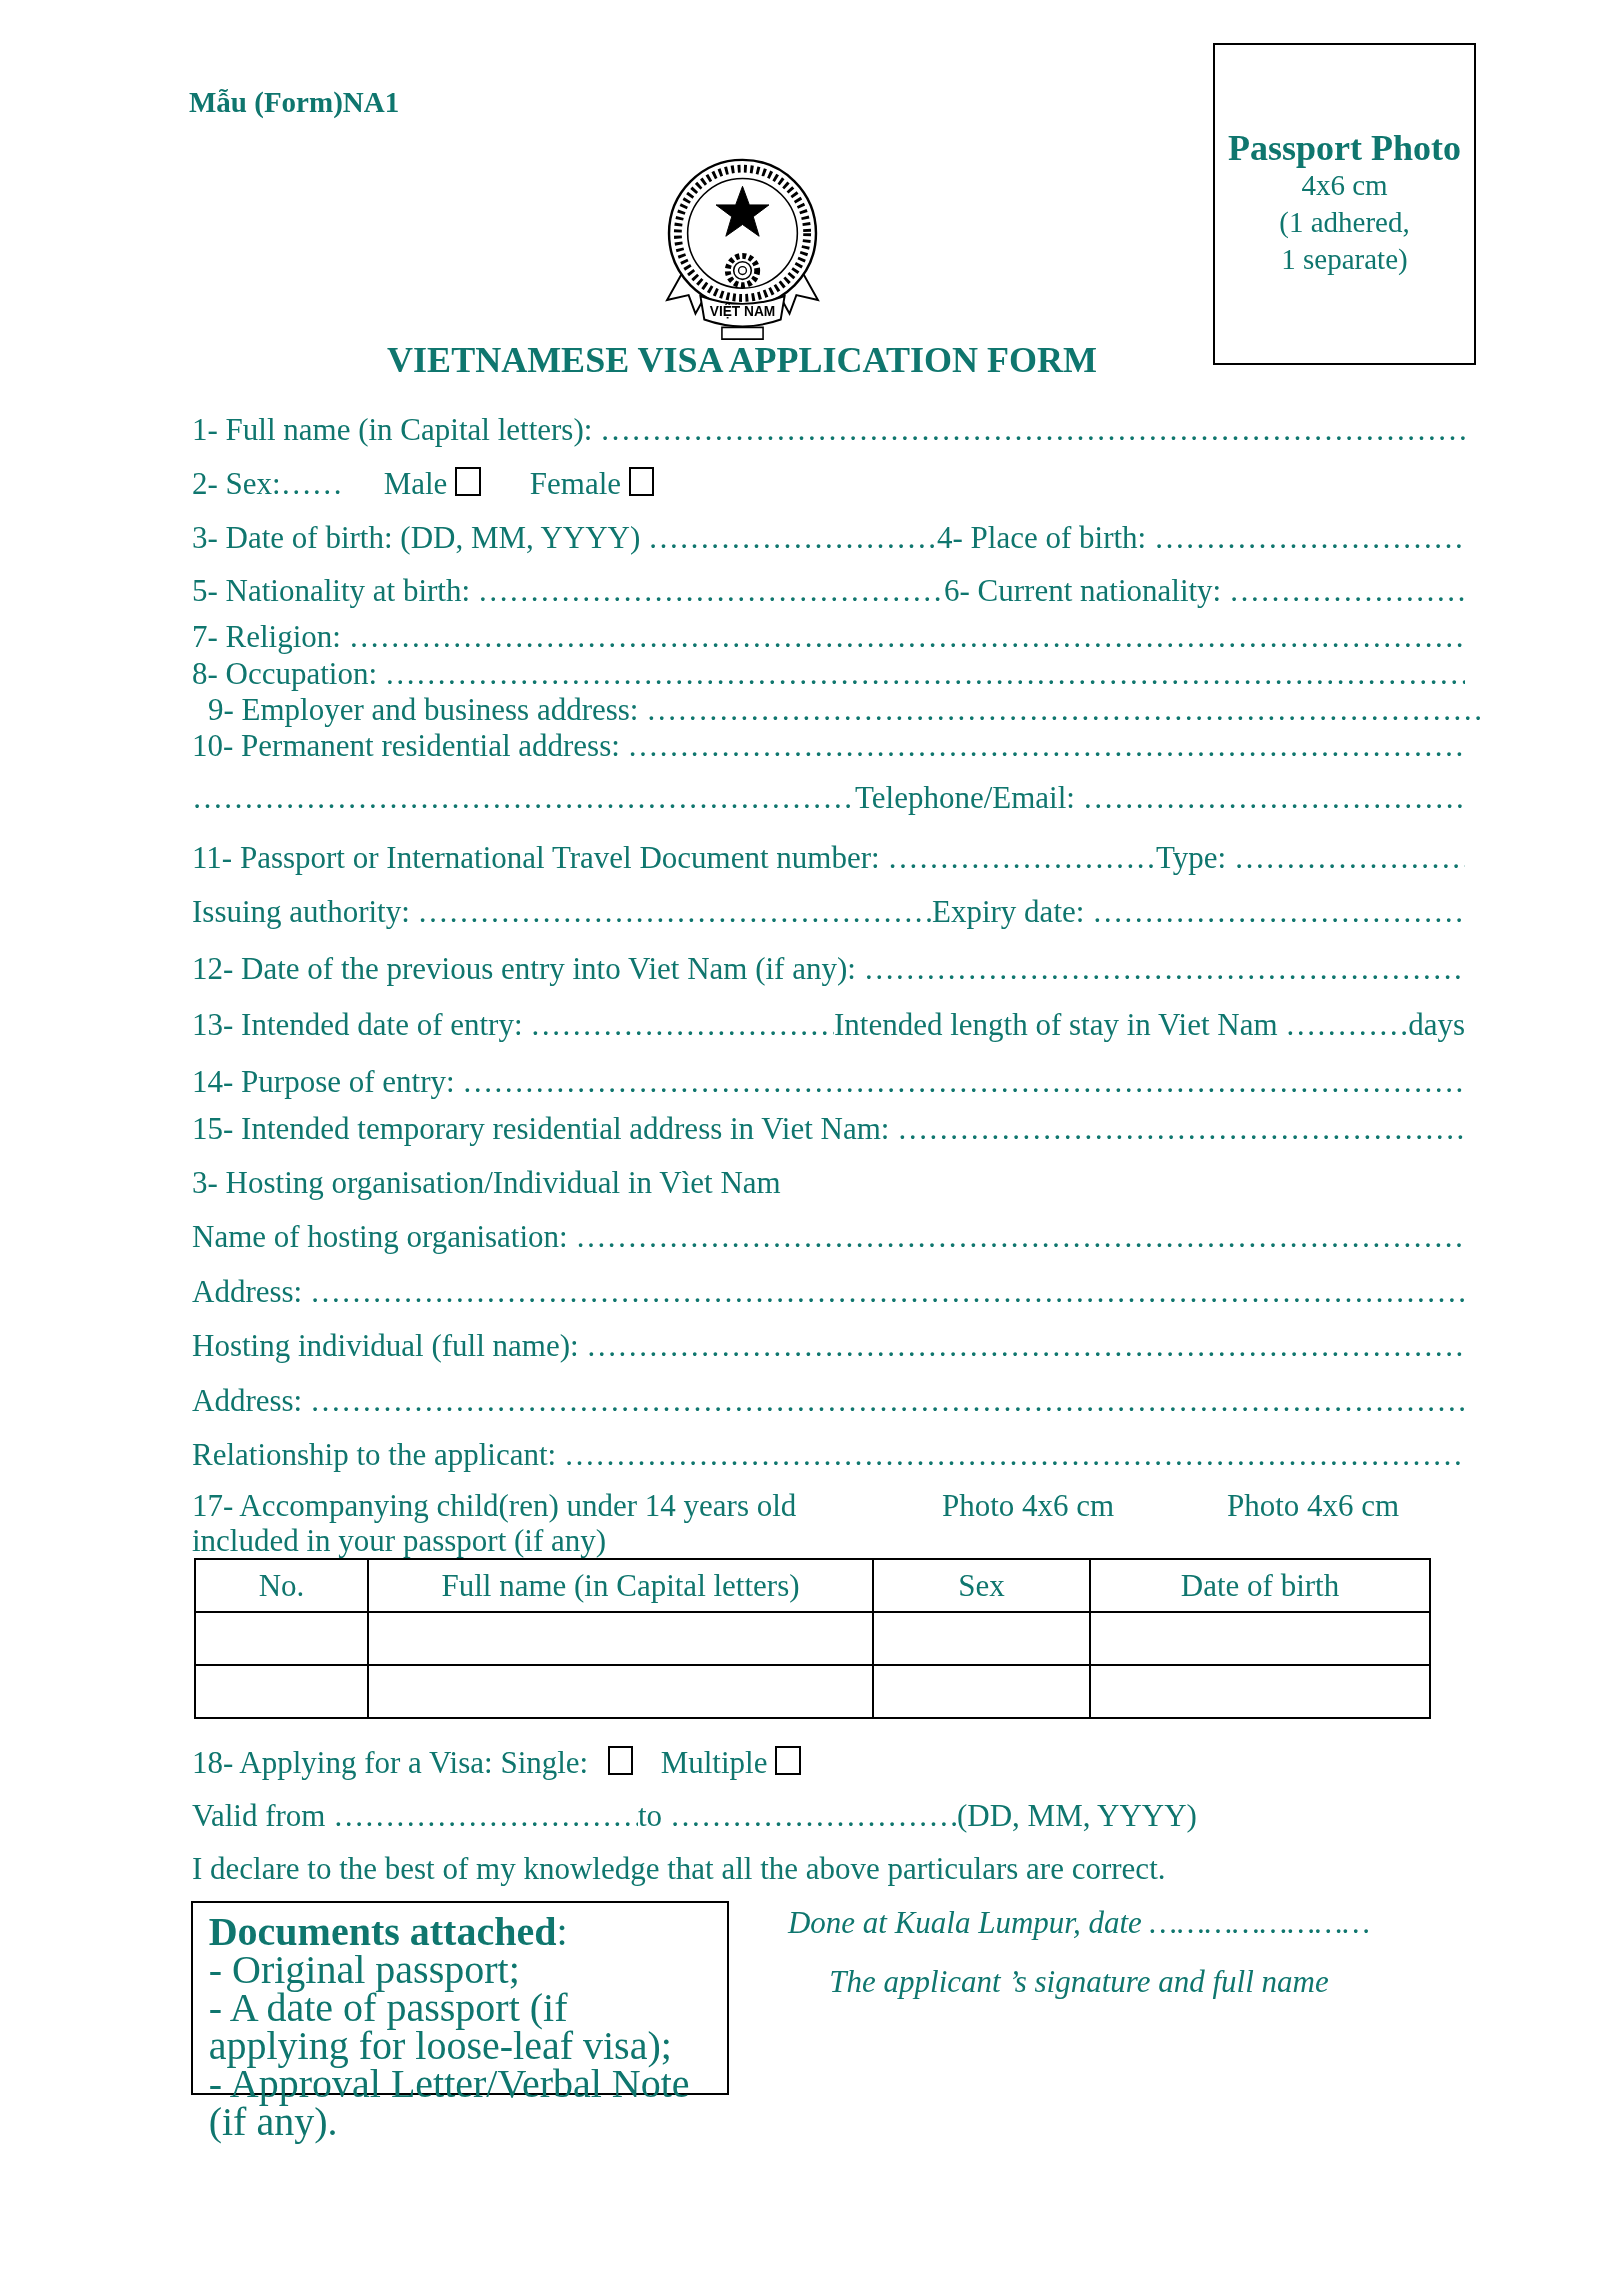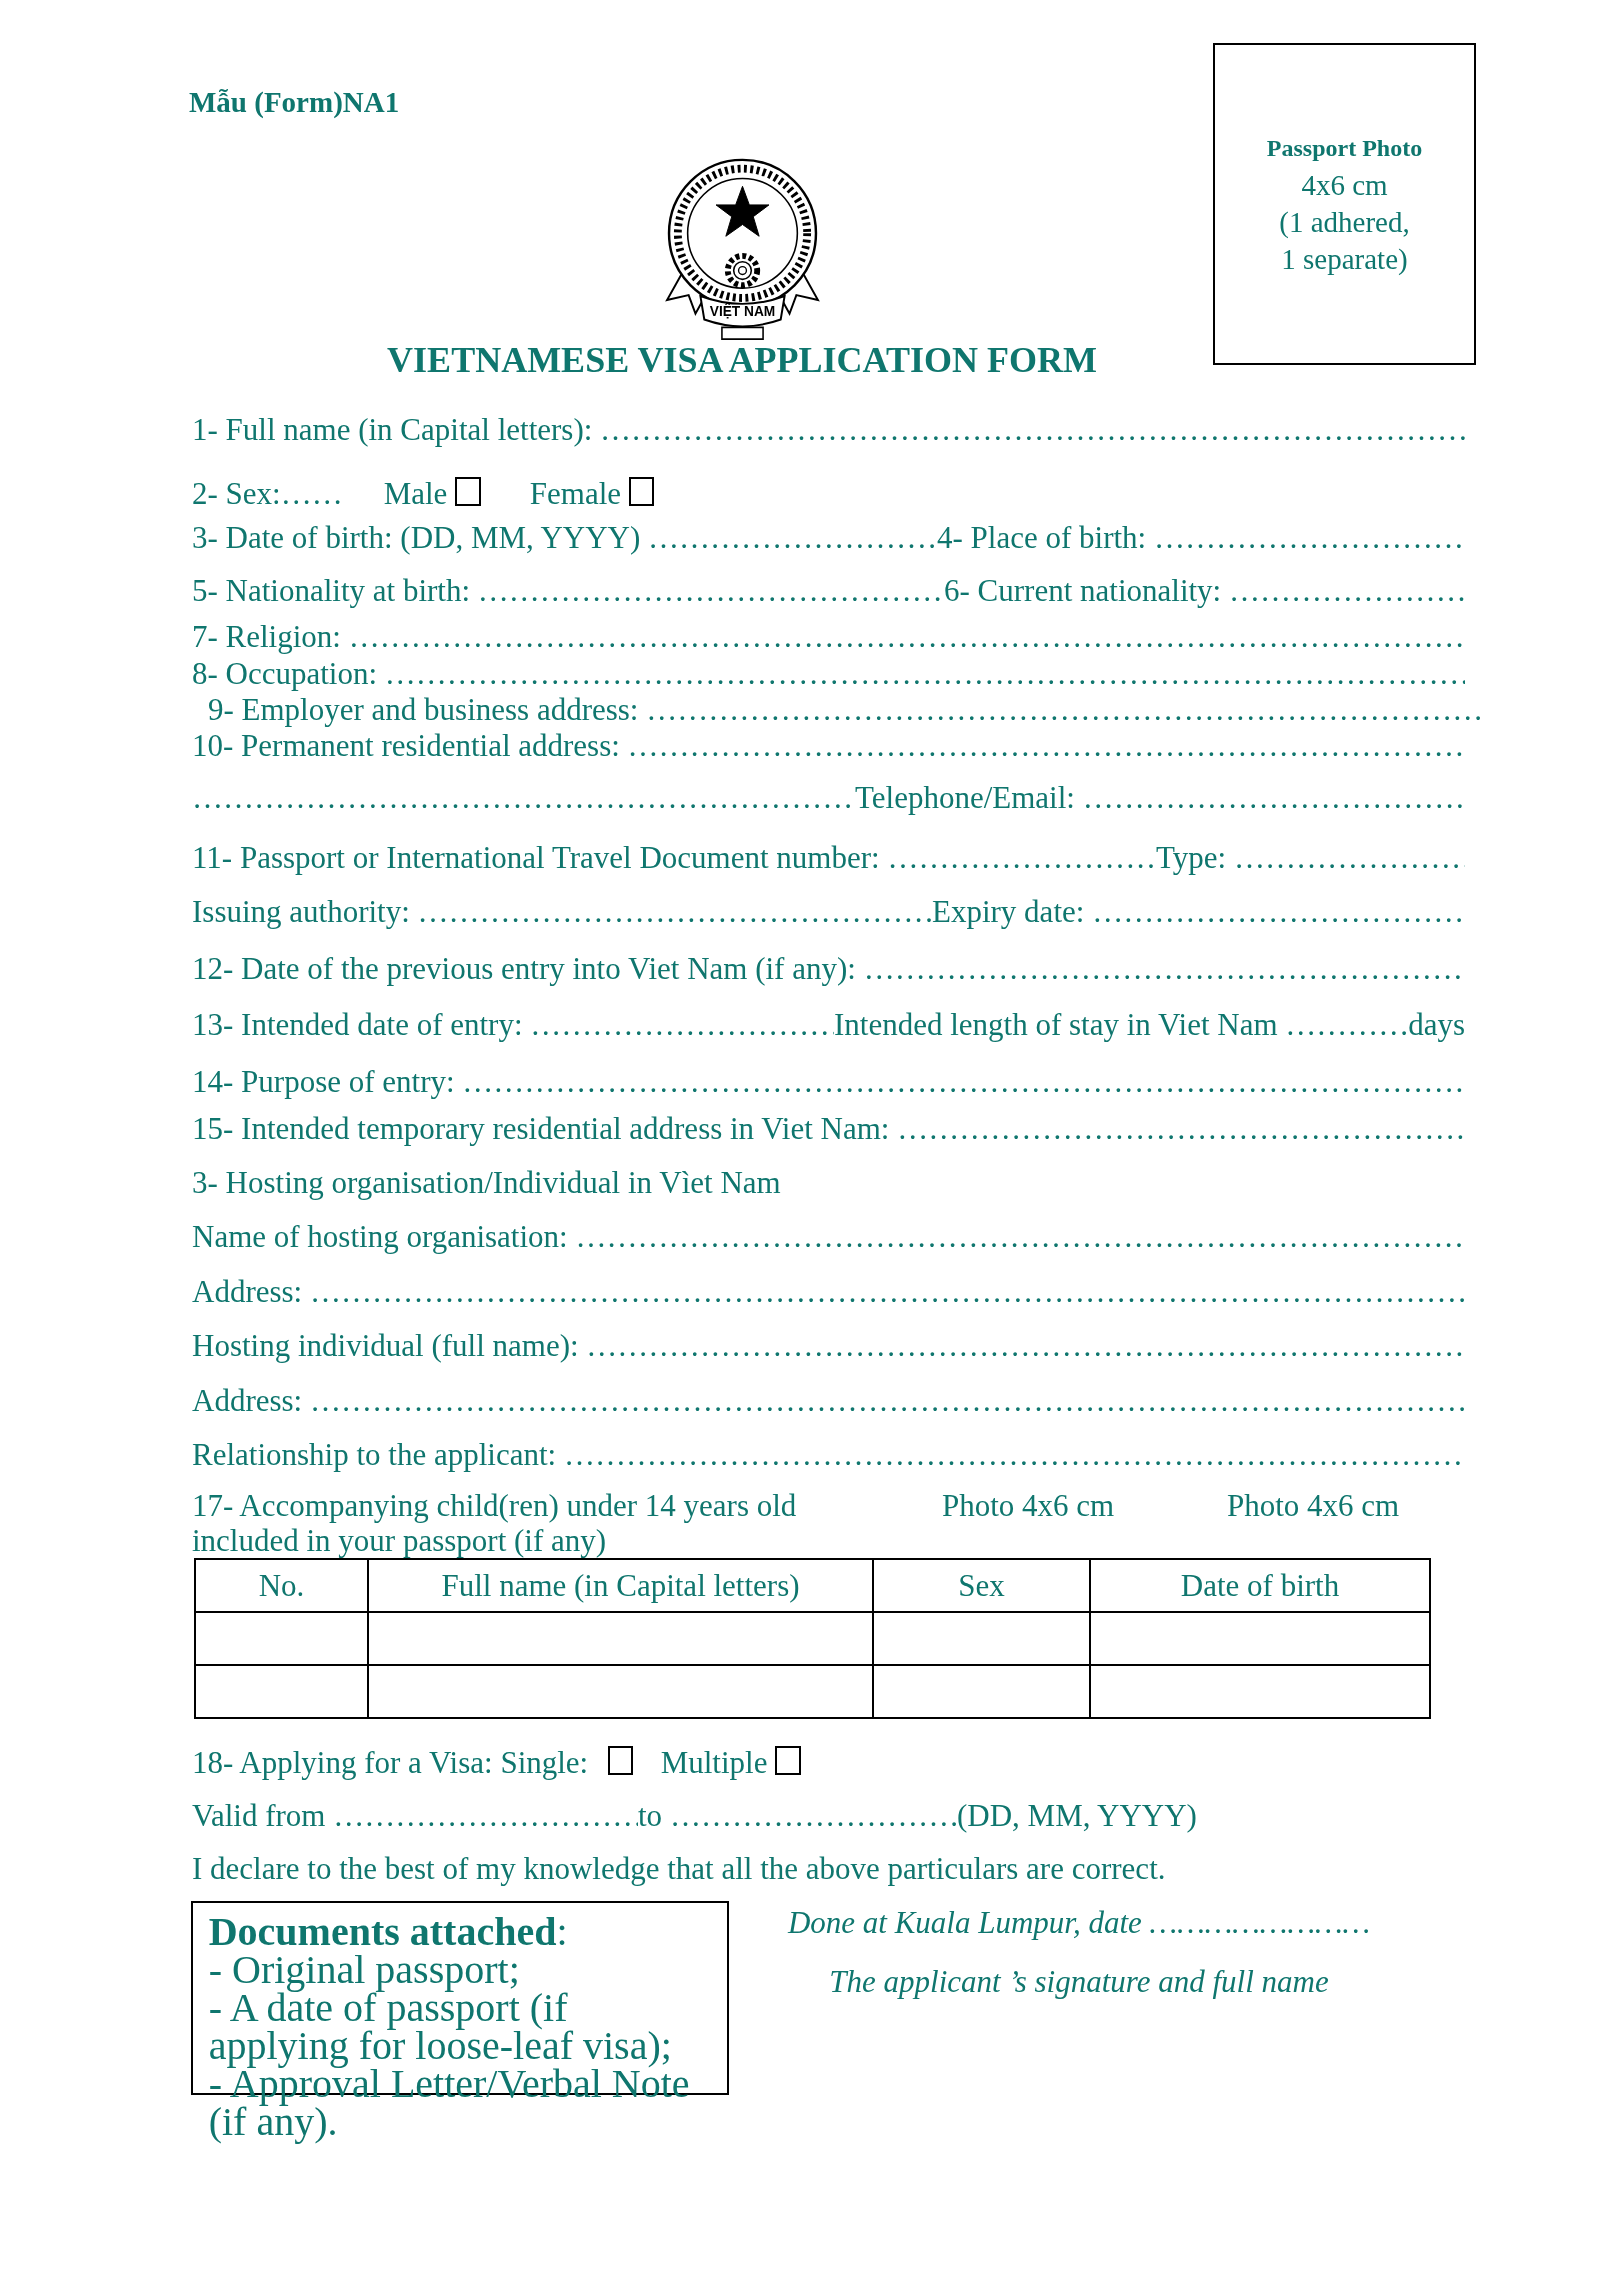--- a/index.html
+++ b/index.html
@@ -8,21 +8,21 @@
     font-family:"Liberation Serif","DejaVu Serif",serif;color:#0f766e;
     overflow:hidden;margin:0 auto;
   }
   .abs{position:absolute;}
   .form-code{left:189px;top:86px;font-size:29px;font-weight:bold;}
   .photo-box{
     left:1213px;top:43px;width:263px;height:322px;border:2px solid #000;
     display:flex;flex-direction:column;justify-content:center;align-items:center;
     text-align:center;font-size:29px;line-height:37px;box-sizing:border-box;
   }
-  .photo-box .pb-title{font-weight:bold;font-size:24px;}
+  .photo-box .pb-title{font-weight:bold;font-size:36px;}
   .emblem{left:663px;top:153px;}
   .form-title{
     left:192px;top:339px;width:1100px;text-align:center;
     font-size:36px;font-weight:bold;letter-spacing:0px;
   }
   #form-lines .fline{
     position:absolute;left:192px;width:1273px;height:39px;
     display:flex;align-items:baseline;font-size:31px;line-height:39px;
     white-space:pre;overflow:hidden;
   }
@@ -79,21 +79,21 @@
     <circle cx="81" cy="120" r="4" fill="none" stroke="#000" stroke-width="1.4"></circle>
     <path d="M38 146 Q81 162 124 146 L120 170 Q81 184 42 170 Z" fill="#fff" stroke="#000" stroke-width="2"></path>
     <path d="M60 178 h42 v12 h-42 Z" fill="#fff" stroke="#000" stroke-width="1.6"></path>
     <text x="81" y="166" text-anchor="middle" font-size="14" font-weight="bold" font-family="Liberation Sans, sans-serif">VIỆT NAM</text>
   </svg>
 
   <div class="abs form-title">VIETNAMESE VISA APPLICATION FORM</div>
 
   <div id="form-lines">
       <div class="fline" style="top: 410px;"><span class="seg fixed"><span class="txt">1- Full name (in Capital letters): </span></span><span class="seg grow"><span class="fill">………………………………………………………………………………………………………………………………………………………………………………………………</span></span></div>
-      <div class="fline" style="top: 474px;"><span class="seg fixed"><span class="txt">2- Sex:……</span></span><span class="seg fixed" style="width: 41px;"></span><span class="seg fixed"><span class="txt">Male</span></span><span class="cbox"></span><span class="seg fixed" style="width: 49px;"></span><span class="seg fixed"><span class="txt">Female</span></span><span class="cbox"></span></div>
+      <div class="fline" style="top: 464px;"><span class="seg fixed"><span class="txt">2- Sex:……</span></span><span class="seg fixed" style="width: 41px;"></span><span class="seg fixed"><span class="txt">Male</span></span><span class="cbox"></span><span class="seg fixed" style="width: 49px;"></span><span class="seg fixed"><span class="txt">Female</span></span><span class="cbox"></span></div>
       <div class="fline" style="top: 518px;"><span class="seg fixed" style="width: 745px;"><span class="txt">3- Date of birth: (DD, MM, YYYY) </span><span class="fill">………………………………………………………………………………………………………………………………………………………………………………………………</span></span><span class="seg grow"><span class="txt">4- Place of birth: </span><span class="fill">………………………………………………………………………………………………………………………………………………………………………………………………</span></span></div>
       <div class="fline" style="top: 571px;"><span class="seg fixed" style="width: 752px;"><span class="txt">5- Nationality at birth: </span><span class="fill">………………………………………………………………………………………………………………………………………………………………………………………………</span></span><span class="seg grow"><span class="txt">6- Current nationality: </span><span class="fill">………………………………………………………………………………………………………………………………………………………………………………………………</span></span></div>
       <div class="fline" style="top: 617px;"><span class="seg fixed"><span class="txt">7- Religion: </span></span><span class="seg grow"><span class="fill">………………………………………………………………………………………………………………………………………………………………………………………………</span></span></div>
       <div class="fline" style="top: 654px;"><span class="seg fixed"><span class="txt">8- Occupation: </span></span><span class="seg grow"><span class="fill">………………………………………………………………………………………………………………………………………………………………………………………………</span></span></div>
       <div class="fline" style="top: 690px; margin-left: 16px;"><span class="seg fixed"><span class="txt">9- Employer and business address: </span></span><span class="seg grow"><span class="fill">………………………………………………………………………………………………………………………………………………………………………………………………</span></span></div>
       <div class="fline" style="top: 726px;"><span class="seg fixed"><span class="txt">10- Permanent residential address: </span></span><span class="seg grow"><span class="fill">………………………………………………………………………………………………………………………………………………………………………………………………</span></span></div>
       <div class="fline" style="top: 778px;"><span class="seg fixed" style="width: 663px;"><span class="fill">………………………………………………………………………………………………………………………………………………………………………………………………</span></span><span class="seg grow"><span class="txt">Telephone/Email: </span><span class="fill">………………………………………………………………………………………………………………………………………………………………………………………………</span></span></div>
       <div class="fline" style="top: 838px;"><span class="seg fixed" style="width: 964px;"><span class="txt">11- Passport or International Travel Document number: </span><span class="fill">………………………………………………………………………………………………………………………………………………………………………………………………</span></span><span class="seg grow"><span class="txt">Type: </span><span class="fill">………………………………………………………………………………………………………………………………………………………………………………………………</span></span></div>
       <div class="fline" style="top: 892px;"><span class="seg fixed" style="width: 740px;"><span class="txt">Issuing authority: </span><span class="fill">………………………………………………………………………………………………………………………………………………………………………………………………</span></span><span class="seg grow"><span class="txt">Expiry date: </span><span class="fill">………………………………………………………………………………………………………………………………………………………………………………………………</span></span></div>
       <div class="fline" style="top: 949px;"><span class="seg fixed"><span class="txt">12- Date of the previous entry into Viet Nam (if any): </span></span><span class="seg grow"><span class="fill">………………………………………………………………………………………………………………………………………………………………………………………………</span></span></div>

